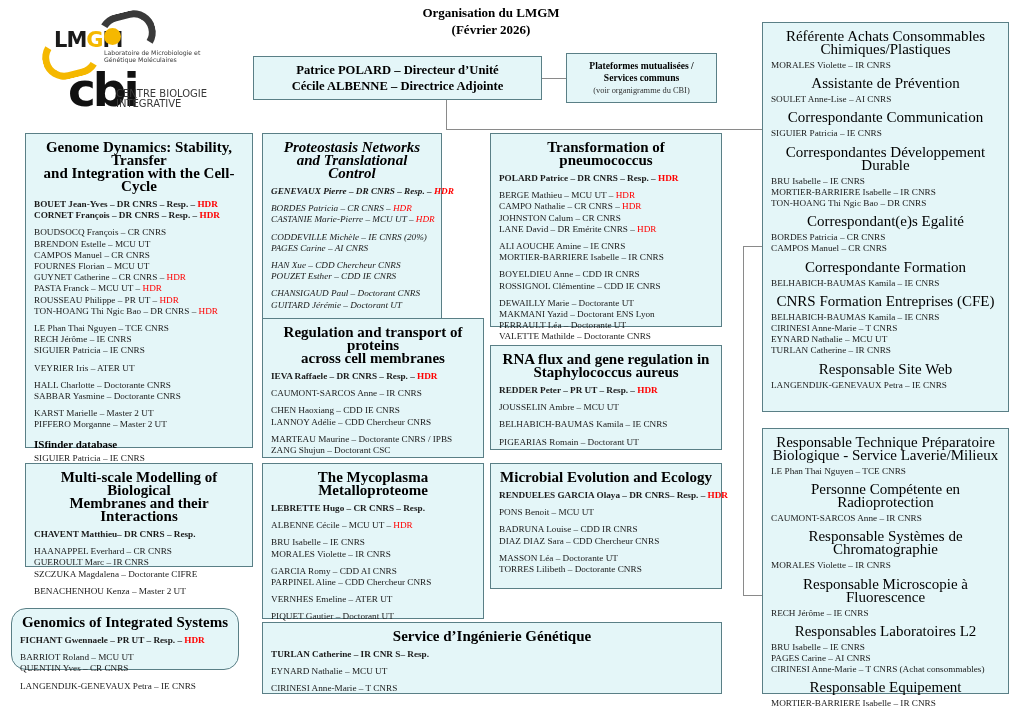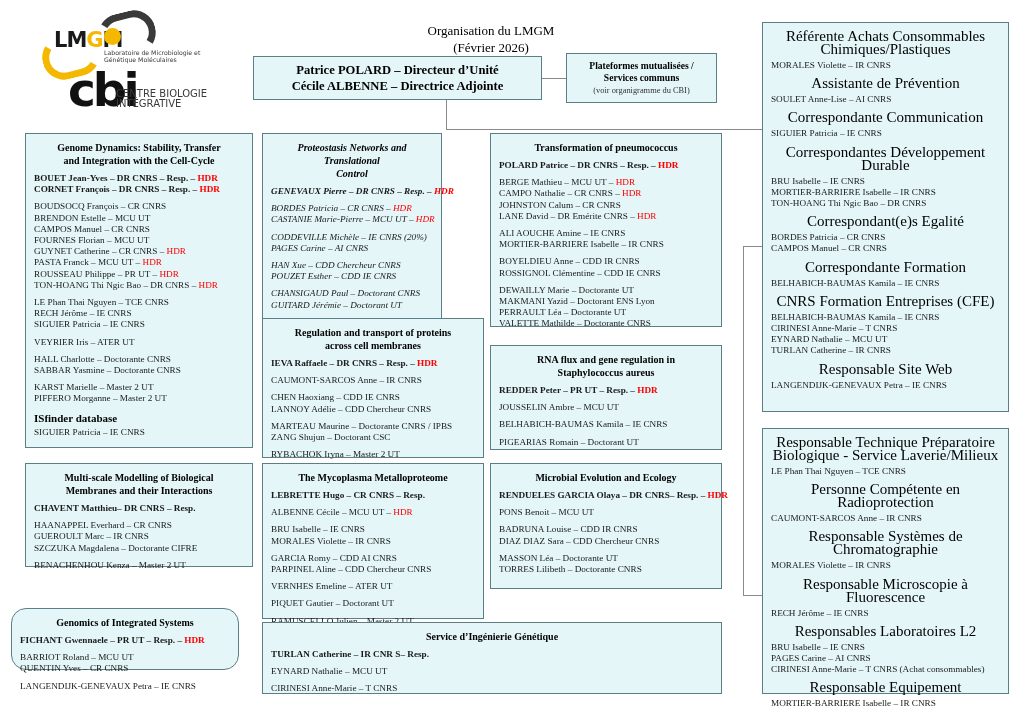--- a/index.html
+++ b/index.html
@@ -17,21 +17,21 @@
   .box{
     position:absolute;
     background:#e4f6f8;
     border:1.5px solid #5a7f86;
     box-sizing:border-box;
     padding:5px 8px;
   }
   .grp-title{
     text-align:center;
     font-weight:bold;
-    font-size:10px;
+    font-size:15px;
     line-height:13px;
     margin:2px 0 6px 0;
   }
   .sub-title{
     text-align:center;
     font-weight:normal;
     font-size:15px;
     line-height:13px;
     margin:6px 0 4px 0;
   }
@@ -43,22 +43,22 @@
   }
   .person.lead{font-weight:bold;}
   .gap{height:6px;}
   .hdr-red{color:#ff0000;}
   .inner-head{
     font-weight:bold;font-size:11px;margin:7px 0 3px 0;
   }
 
   
   #title-block{
-    position:absolute;left:276px;top:22px;width:430px;
-    text-align:center;font-weight:normal;font-size:13px;line-height:17px;
+    position:absolute;left:276px;top:4px;width:430px;
+    text-align:center;font-weight:bold;font-size:13px;line-height:17px;
   }
   #director-box{
     left:253px;top:56px;width:289px;height:44px;
     display:flex;flex-direction:column;justify-content:center;
   }
   #director-box div{
     text-align:center;font-weight:bold;font-size:12.6px;line-height:16px;
   }
   #platform-box{
     left:566px;top:53px;width:151px;height:50px;

